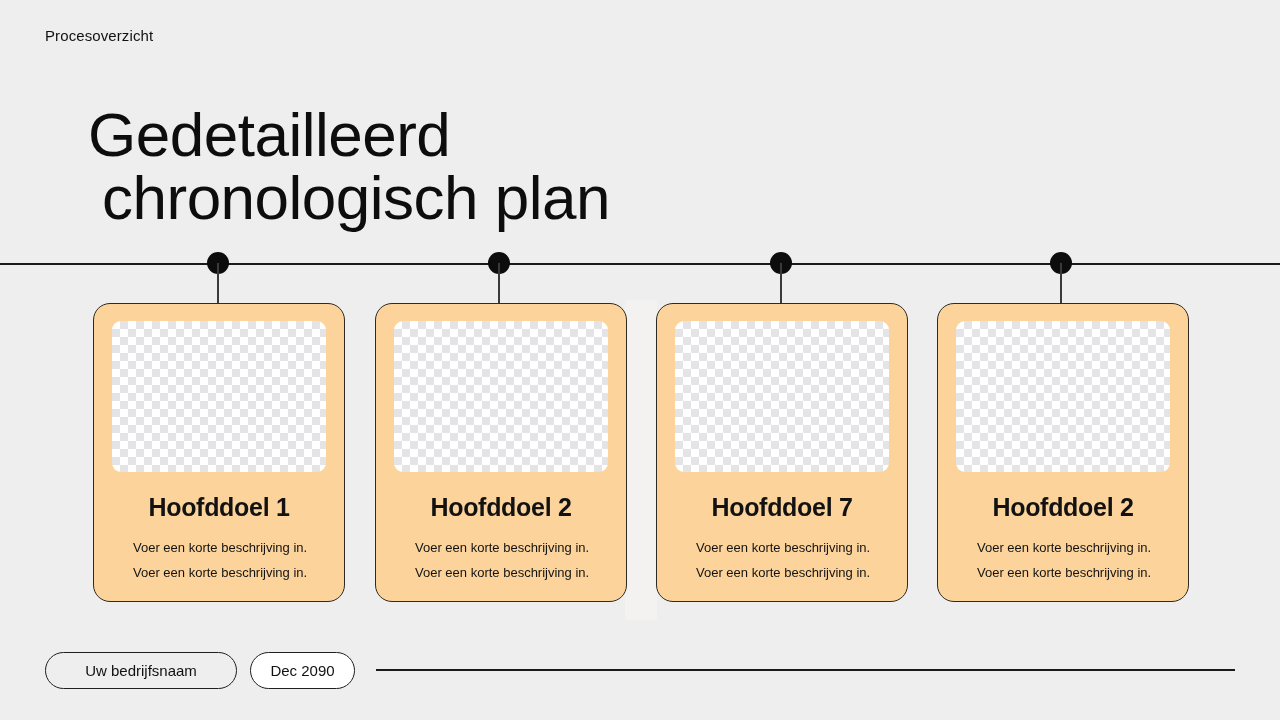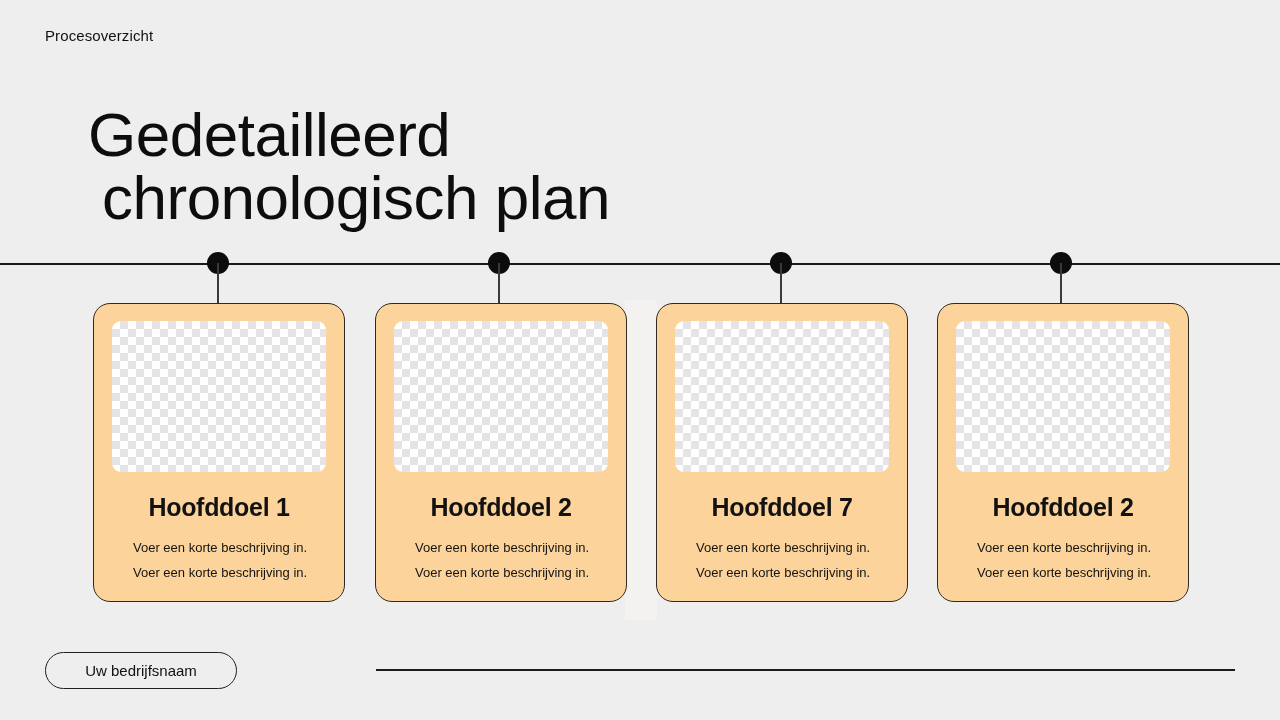--- a/index.html
+++ b/index.html
@@ -250,16 +250,17 @@
     <div class="card-img"></div>
     <div class="card-title">Hoofddoel 2</div>
     <div class="card-desc">
       <div>Voer een korte beschrijving in.</div>
       <div>Voer een korte beschrijving in.</div>
     </div>
   </div>
 
   <div class="pill pill-company">Uw bedrijfsnaam</div>
 
+  <div class="pill pill-date">Dec 2090</div>
 
   <div class="footer-rule"></div>
 
 </div>
 
 </body></html>

